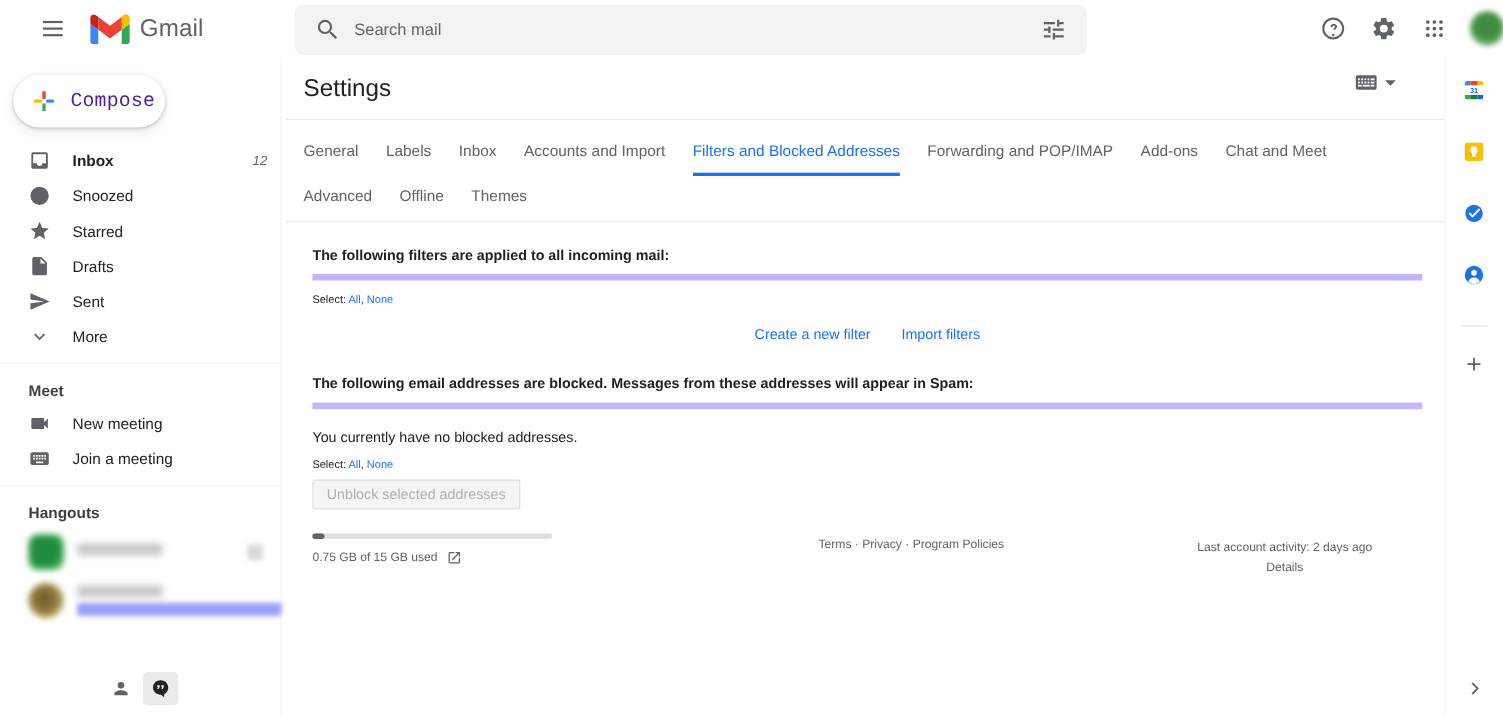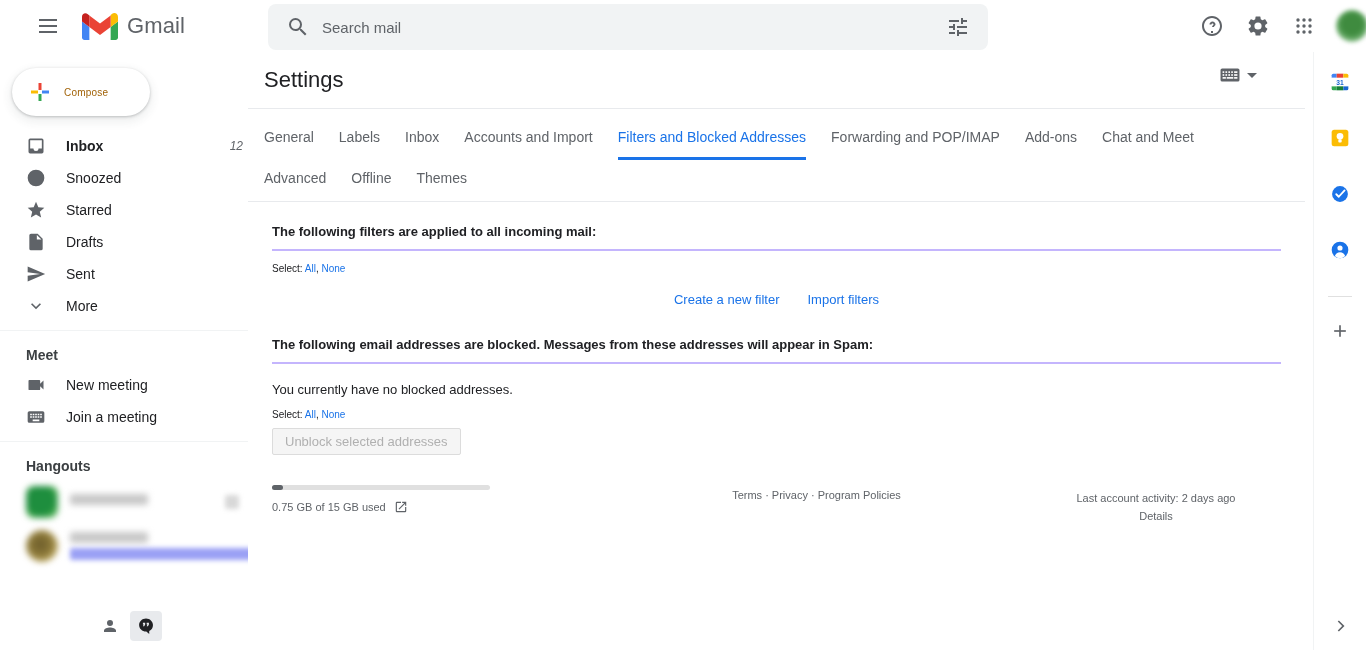--- a/index.html
+++ b/index.html
@@ -59,21 +59,21 @@
   .sidebar {
     position: absolute; left: 0; top: 52px; width: 256px; height: 598px;
     background: #fff; border-right: 1px solid #f1f3f4;
   }
   .compose {
     margin: 16px 0 0 12px; width: 138px; height: 48px;
     border-radius: 24px; background: #fff;
     box-shadow: 0 1px 3px rgba(60,64,67,.3), 0 4px 8px 3px rgba(60,64,67,.07);
     display: flex; align-items: center; padding-left: 16px; gap: 12px; cursor: pointer;
   }
-  .compose-label { font-size: 10px; color: #a16207; letter-spacing: .2px; }
+  .compose-label { font-size: 18px; color: #4c1d95; letter-spacing: .2px; font-family: Liberation Mono, monospace; }
   .plus-icon { width: 24px; height: 24px; flex: 0 0 auto; }
 
   .navlist { margin-top: 14px; }
   .navitem {
     height: 32px; display: flex; align-items: center;
     padding-left: 26px; padding-right: 12px; gap: 20px;
     border-radius: 0 16px 16px 0; cursor: pointer; font-size: 14px; color: #202124;
   }
   .navitem .ic { width: 20px; height: 20px; flex: 0 0 auto; display: block; }
   .navitem .lbl { flex: 1; }
@@ -105,21 +105,21 @@
     display: flex; align-items: center; justify-content: center; gap: 4px;
   }
   .bbtn {
     width: 32px; height: 30px; border-radius: 4px;
     display: flex; align-items: center; justify-content: center; cursor: pointer;
   }
   .bbtn.active { background: #e8eaed; }
 
   
   .main {
-    position: absolute; left: 248px; top: 52px; width: 1057px; height: 598px;
+    position: absolute; left: 260px; top: 52px; width: 1057px; height: 598px;
     background: #fff; overflow: hidden;
   }
   .settings-head {
     height: 57px; display: flex; align-items: center;
     padding: 0 16px 0 16px; border-bottom: 1px solid #e8eaed;
     position: relative;
   }
   .settings-title { font-size: 22px; color: #202124; letter-spacing: 0; }
   .kbd-wrap {
     position: absolute; right: 48px; top: 16px;
@@ -137,21 +137,21 @@
     font-size: 14px; color: #5f6368; padding: 8px 0 10px 0;
     margin-right: 25px; cursor: pointer; white-space: nowrap;
     border-bottom: 3px solid transparent; line-height: 20px;
   }
   .tab.active { color: #1a73e8; border-bottom-color: #1a73e8; }
   .tabs-row2 { width: 100%; display: flex; }
 
   .content { padding: 0 24px 0 24px; }
   .sec-heading {
     font-size: 13px; font-weight: bold; color: #202124;
-    padding: 22px 0 10px 0; border-bottom: 2px solid #c4b5fd;
+    padding: 22px 0 10px 0; border-bottom: 6px solid #c4b5fd;
   }
   .selectline { font-size: 10px; color: #202124; padding: 12px 0 4px 0; }
   .selectline a { color: #1a73e8; text-decoration: none; cursor: pointer; }
   .btnrow { padding: 4px 0 0 0; display: flex; gap: 6px; }
   .gbtn {
     font-family: "Liberation Sans", sans-serif; font-size: 13px;
     color: #b0b0b0; background: #f5f5f5;
     border: 1px solid #dcdcdc; border-radius: 2px;
     padding: 5px 12px; cursor: default;
   }

